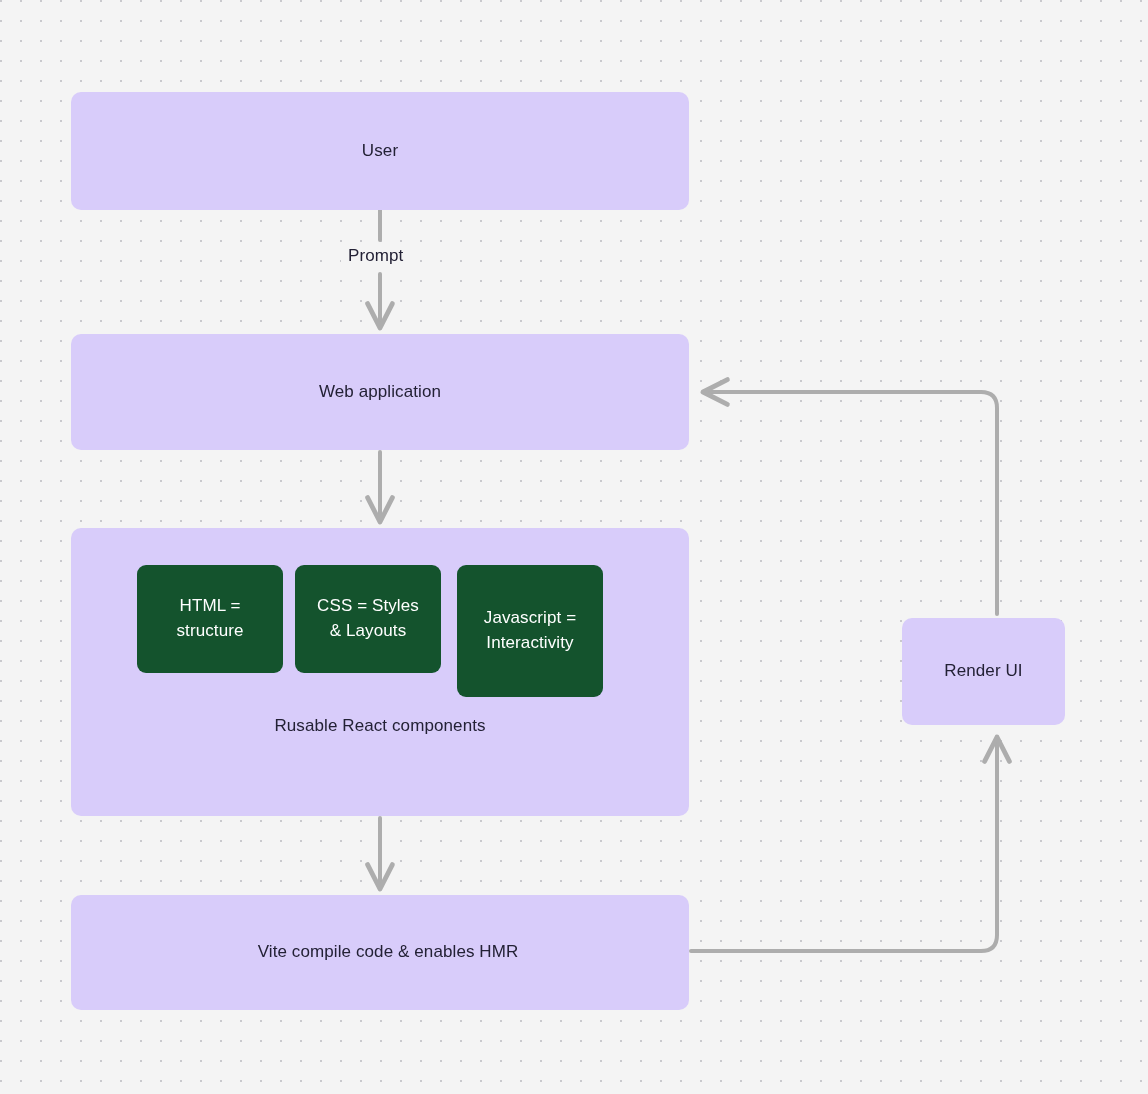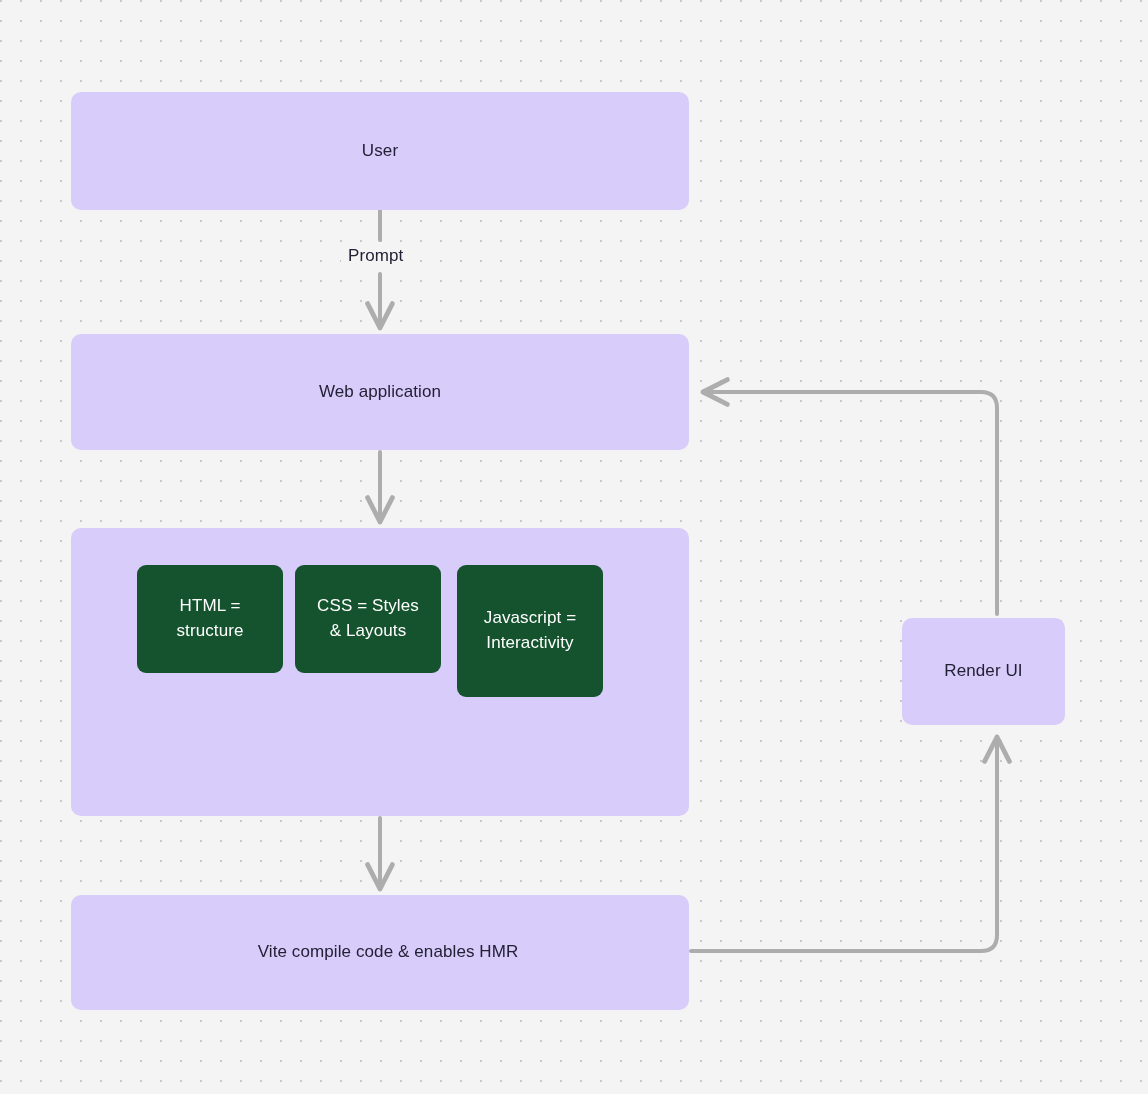--- a/index.html
+++ b/index.html
@@ -147,20 +147,21 @@
       </span>
     </div>
 
     <div class="subnode node-dark" id="subnode-js">
       <span>
         <span>Javascript =</span><br>
         <span>Interactivity</span>
       </span>
     </div>
 
+    <div id="components-caption">Rusable React components</div>
   </div>
 
   <div class="node node-light" id="node-vite">
     <span>Vite compile code &amp; enables HMR</span>
   </div>
 
   <div class="node node-light" id="node-render">
     <span>Render UI</span>
   </div>
 

